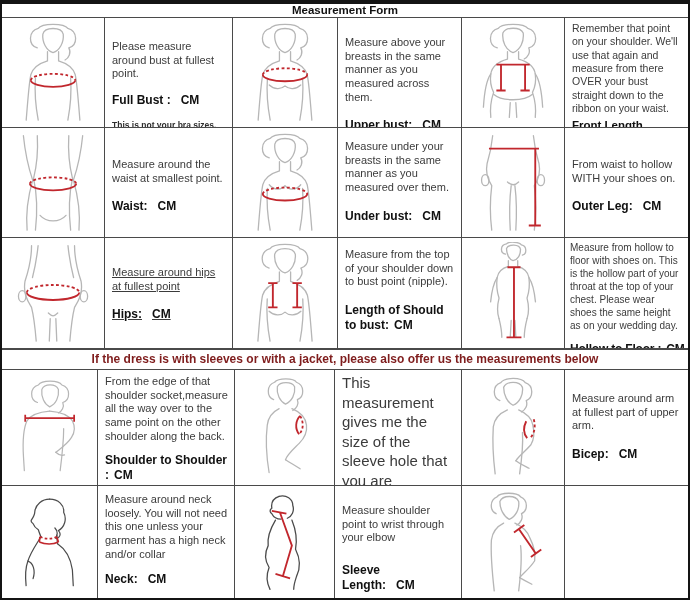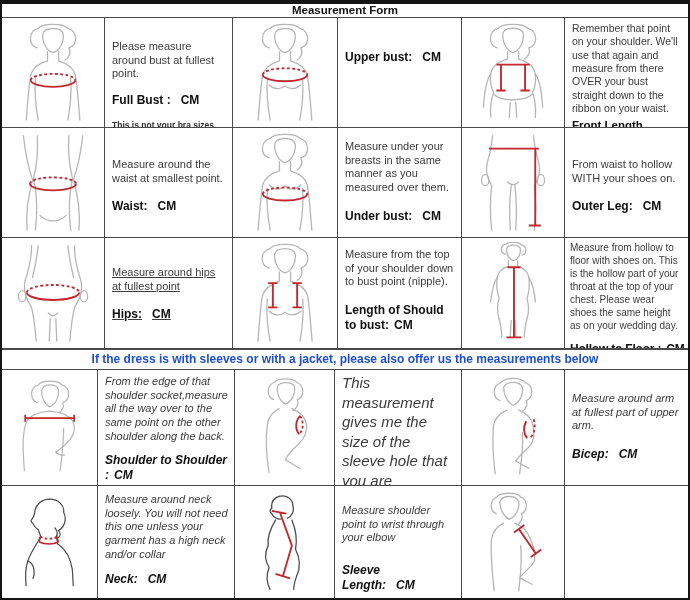--- a/index.html
+++ b/index.html
@@ -3,38 +3,38 @@
 <meta charset="utf-8">
 <style>
   html,body{margin:0;padding:0;background:#ffffff;}
   body{font-family:"Liberation Sans", sans-serif;-webkit-font-smoothing:antialiased;}
   .form{width:690px;height:600px;box-sizing:border-box;background:#fff;
         border:2px solid #141414;border-top:4px solid #141414;overflow:hidden;}
   .title-row{height:13px;line-height:13px;text-align:center;font-weight:bold;font-size:11.5px;
              color:#111;border-bottom:1px solid #4a4a4a;}
   .grid{display:grid;}
   .sec1{grid-template-columns:103px 128px 105px 124px 103px 123px;grid-template-rows:110px 110px 111px;}
-  .sec2{grid-template-columns:96px 137px 100px 127px 103px 123px;grid-template-rows:116px 113px;font-style:italic;}
+  .sec2{grid-template-columns:96px 137px 100px 127px 103px 123px;grid-template-rows:116px 113px;}
   .cell{border-right:1px solid #4a4a4a;border-bottom:1px solid #4a4a4a;box-sizing:border-box;overflow:hidden;}
   .grid .cell:nth-child(6n){border-right:none;}
   .sec2 .cell:nth-child(n+7){border-bottom:none;}
   .figcell{display:flex;align-items:center;justify-content:center;padding:2px;}
   .figcell svg{width:96%;height:97%;display:block;}
   .txtcell{padding:8px 5px 4px 7px;color:#3b3b3b;font-size:11px;line-height:1.24;}
   .desc{color:#3b3b3b;}
   .desc.sm{font-size:10px;line-height:1.3;}
   .desc.xs{font-size:15px;line-height:1.3;}
   .desc.md{font-size:10.5px;line-height:1.27;}
   .label{font-weight:bold;color:#101010;font-size:12px;margin-top:14px;}
   .label.tight{margin-top:3px;}
   .label.sm{font-size:11px;white-space:nowrap;letter-spacing:-0.2px;}
   .unit{margin-left:10px;}
   .unit.sm{margin-left:5px;}
   .note{font-weight:bold;font-size:8.5px;line-height:1.3;color:#2e2e2e;margin-top:12px;}
-  .divider{height:19px;line-height:19px;text-align:center;font-weight:bold;font-size:12px;color:#1d4ed8;
+  .divider{height:19px;line-height:19px;text-align:center;font-weight:bold;font-size:12px;color:#7f1d1d;
            border-top:1px solid #4a4a4a;border-bottom:1px solid #4a4a4a;}
   
   .sk{stroke:#b6b6b6;fill:none;stroke-width:1.4;stroke-linecap:round;stroke-linejoin:round;}
   .skd{stroke:#4b4b4b;fill:none;stroke-width:1.4;stroke-linecap:round;stroke-linejoin:round;}
   .rd{stroke:#c1272d;fill:none;stroke-width:2;stroke-linecap:butt;}
   .rdd{stroke:#c1272d;fill:none;stroke-width:2;stroke-dasharray:3 2.6;stroke-linecap:butt;}
 </style>
 </head>
 <body>
 
@@ -78,20 +78,21 @@
           <path d="M56,32 L56,42 C66,45 72,50 74,57 C76,66 77,82 79,106"></path>
           <path d="M31,61 C30,75 31,90 34,106"></path>
           <path d="M69,61 C70,75 69,90 66,106"></path>
           <path d="M33,68 C38,73 46,73 50,69 C54,73 62,73 67,68"></path>
         </g>
         <path class="rd" d="M26,57 A24,7 0 0 0 74,57"></path>
         <path class="rdd" d="M26,57 A24,7 0 0 1 74,57"></path>
       </svg>
     </div>
     <div class="cell txtcell" style="padding-top:18px;">
+      <div class="desc">Measure above your breasts in the same manner as you measured across them.</div>
       <div class="label">
         <span>Upper bust:</span><span class="unit">CM</span>
       </div>
     </div>
 
     <div class="cell figcell">
       <svg viewBox="0 0 100 110">
         <g class="sk">
           <path d="M33,28 C23,25 23,10 34,7 C38,1 62,1 66,7 C77,10 77,25 67,28 C69,33 66,38 62,40"></path>
           <path d="M39,12 C42,5 58,5 61,12 C62,21 58,30 50,33 C42,30 38,21 39,12"></path>

